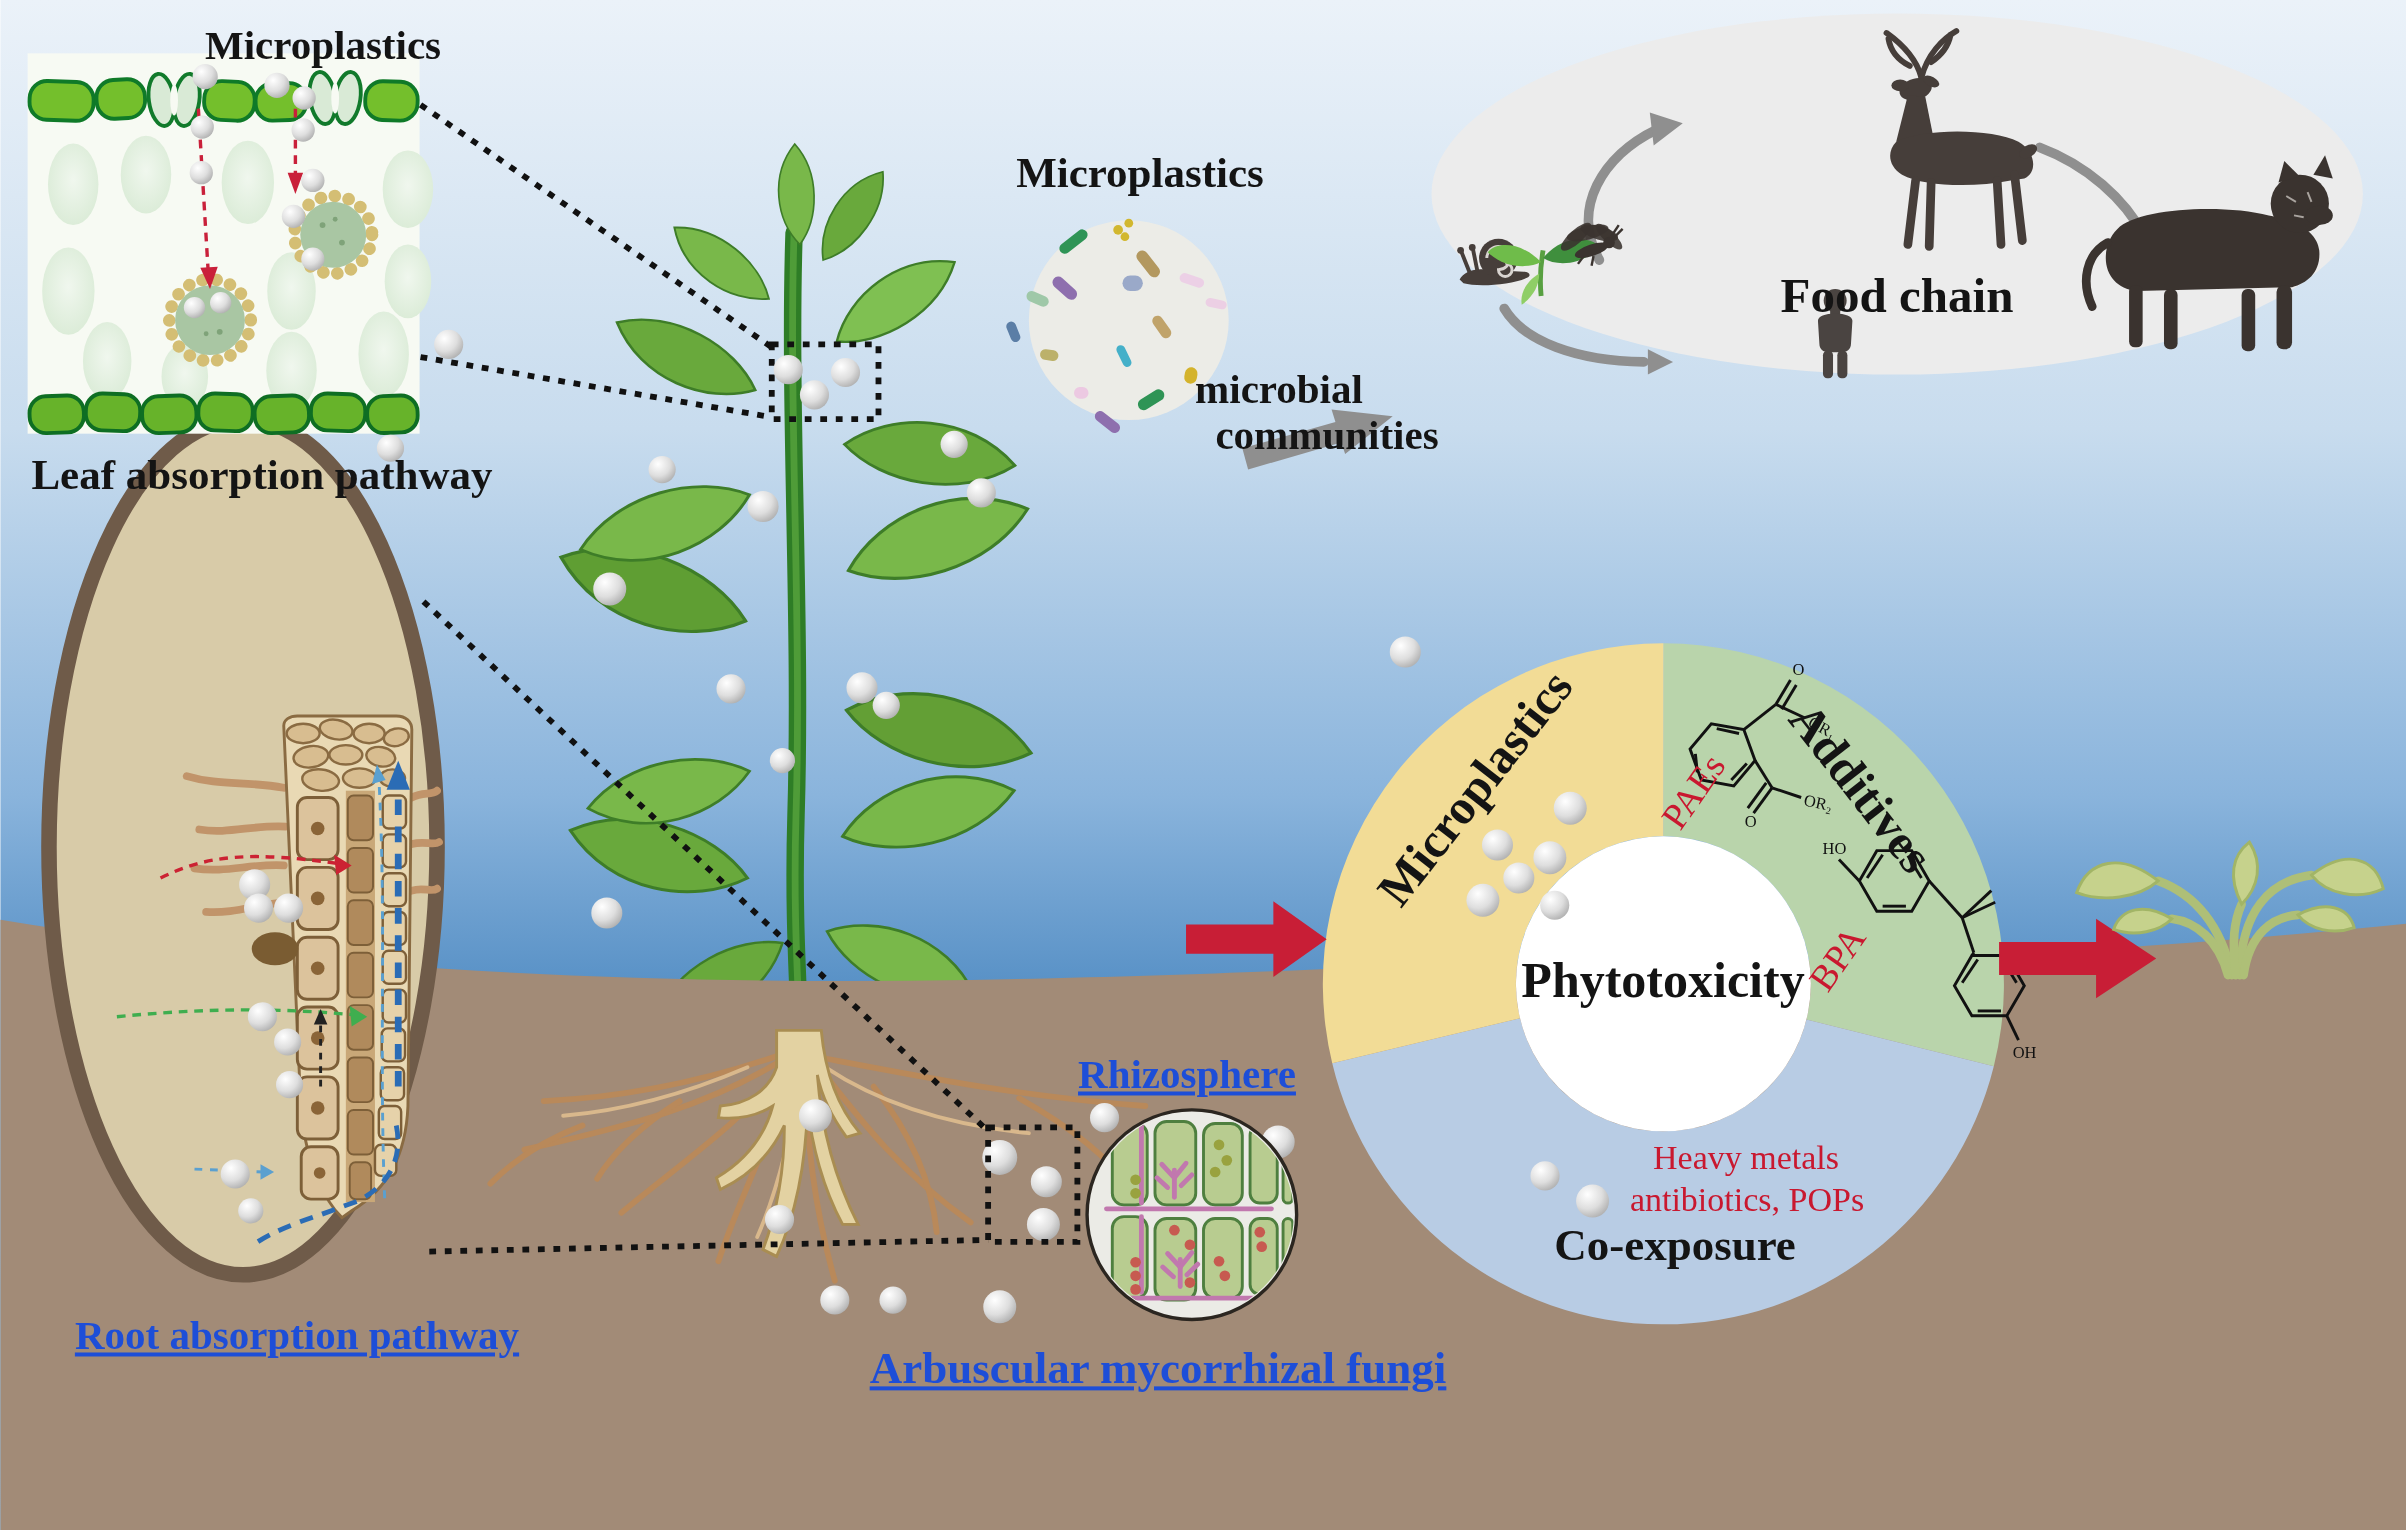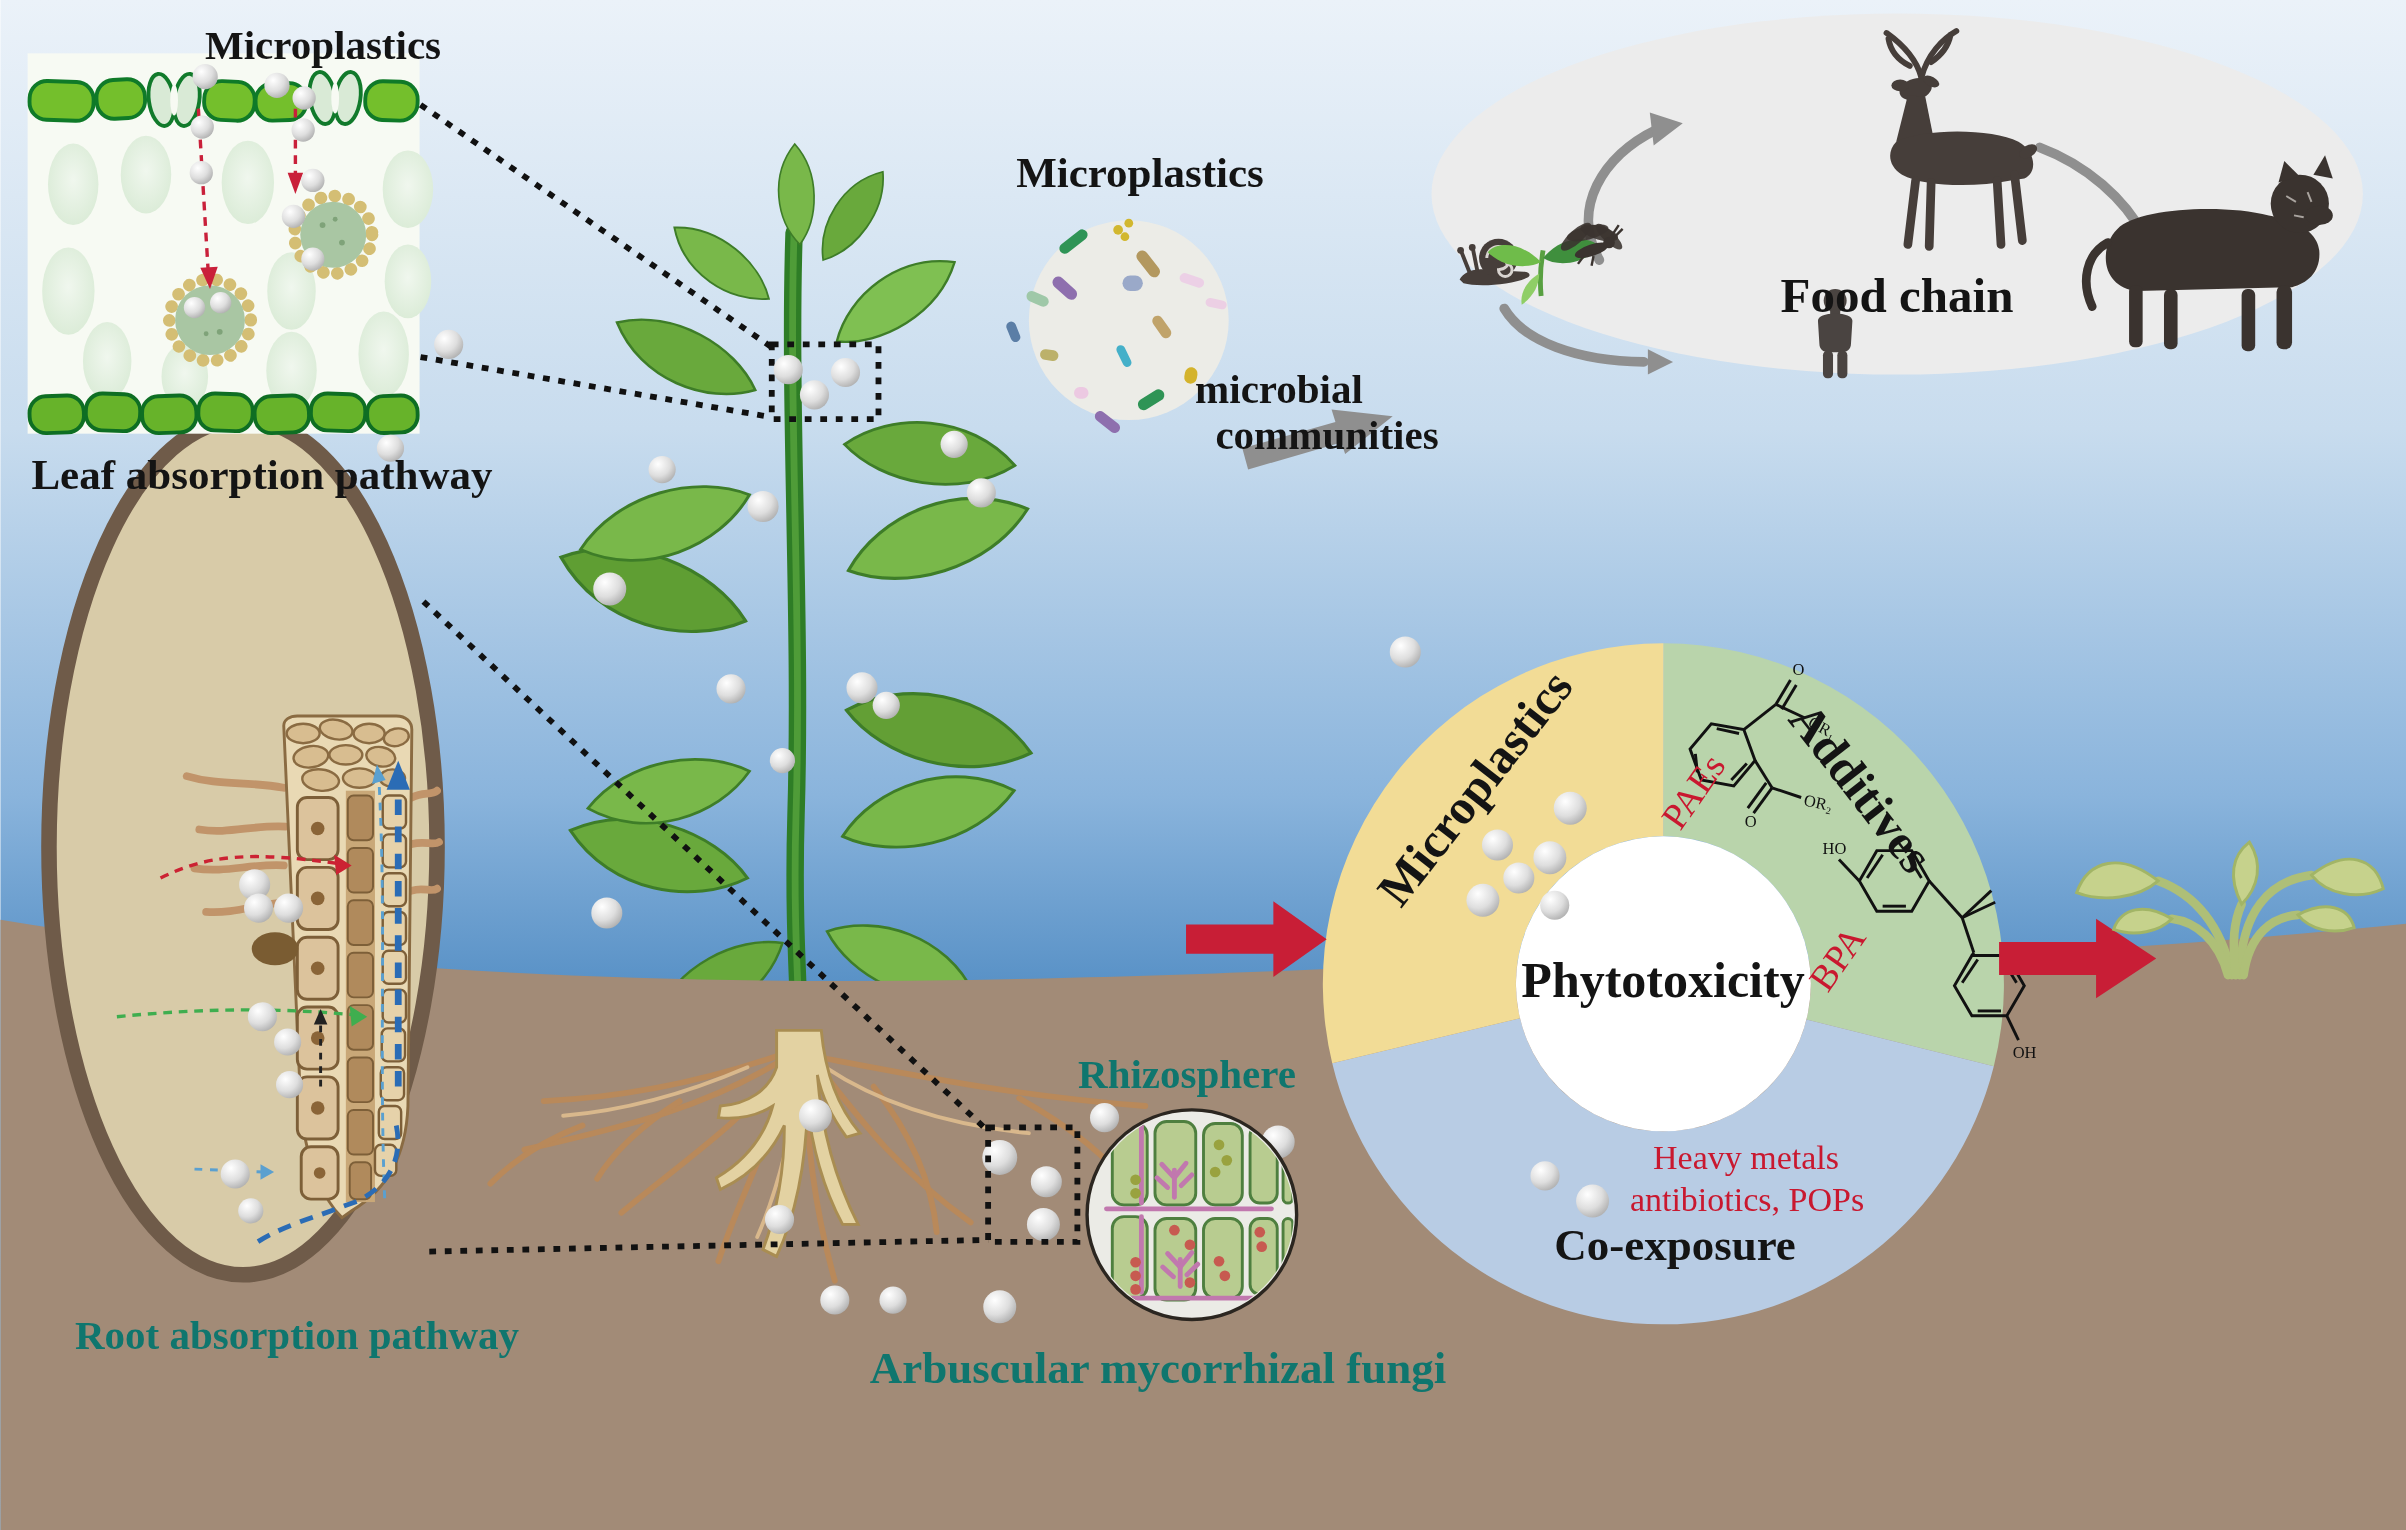--- a/index.html
+++ b/index.html
@@ -1,21 +1,21 @@
 <!DOCTYPE html>
 <html><head>
 <meta charset="utf-8">
 <style>
   html,body{margin:0;padding:0;background:#ffffff;}
   .canvas{position:relative;width:2407px;height:1530px;overflow:hidden;
           font-family:"Liberation Serif",serif;}
   .canvas svg.art{position:absolute;left:0;top:0;}
   .lbl{position:absolute;white-space:nowrap;transform:translate(-50%,-50%);
        font-family:"Liberation Serif",serif;font-weight:bold;color:#141414;line-height:1.05;}
-  .lbl.white{color:#0f766e;}
+  .lbl.white{color:#1d4ed8;text-decoration:underline;}
   .lbl.red{color:#c9182f;font-weight:normal;}
   .rot-m52{transform:translate(-50%,-50%) rotate(-52deg);}
   .rot-p52{transform:translate(-50%,-50%) rotate(52deg);}
   .rot-m55{transform:translate(-50%,-50%) rotate(-55deg);}
 </style>
 </head>
 <body>
 
 <div class="canvas">
 

